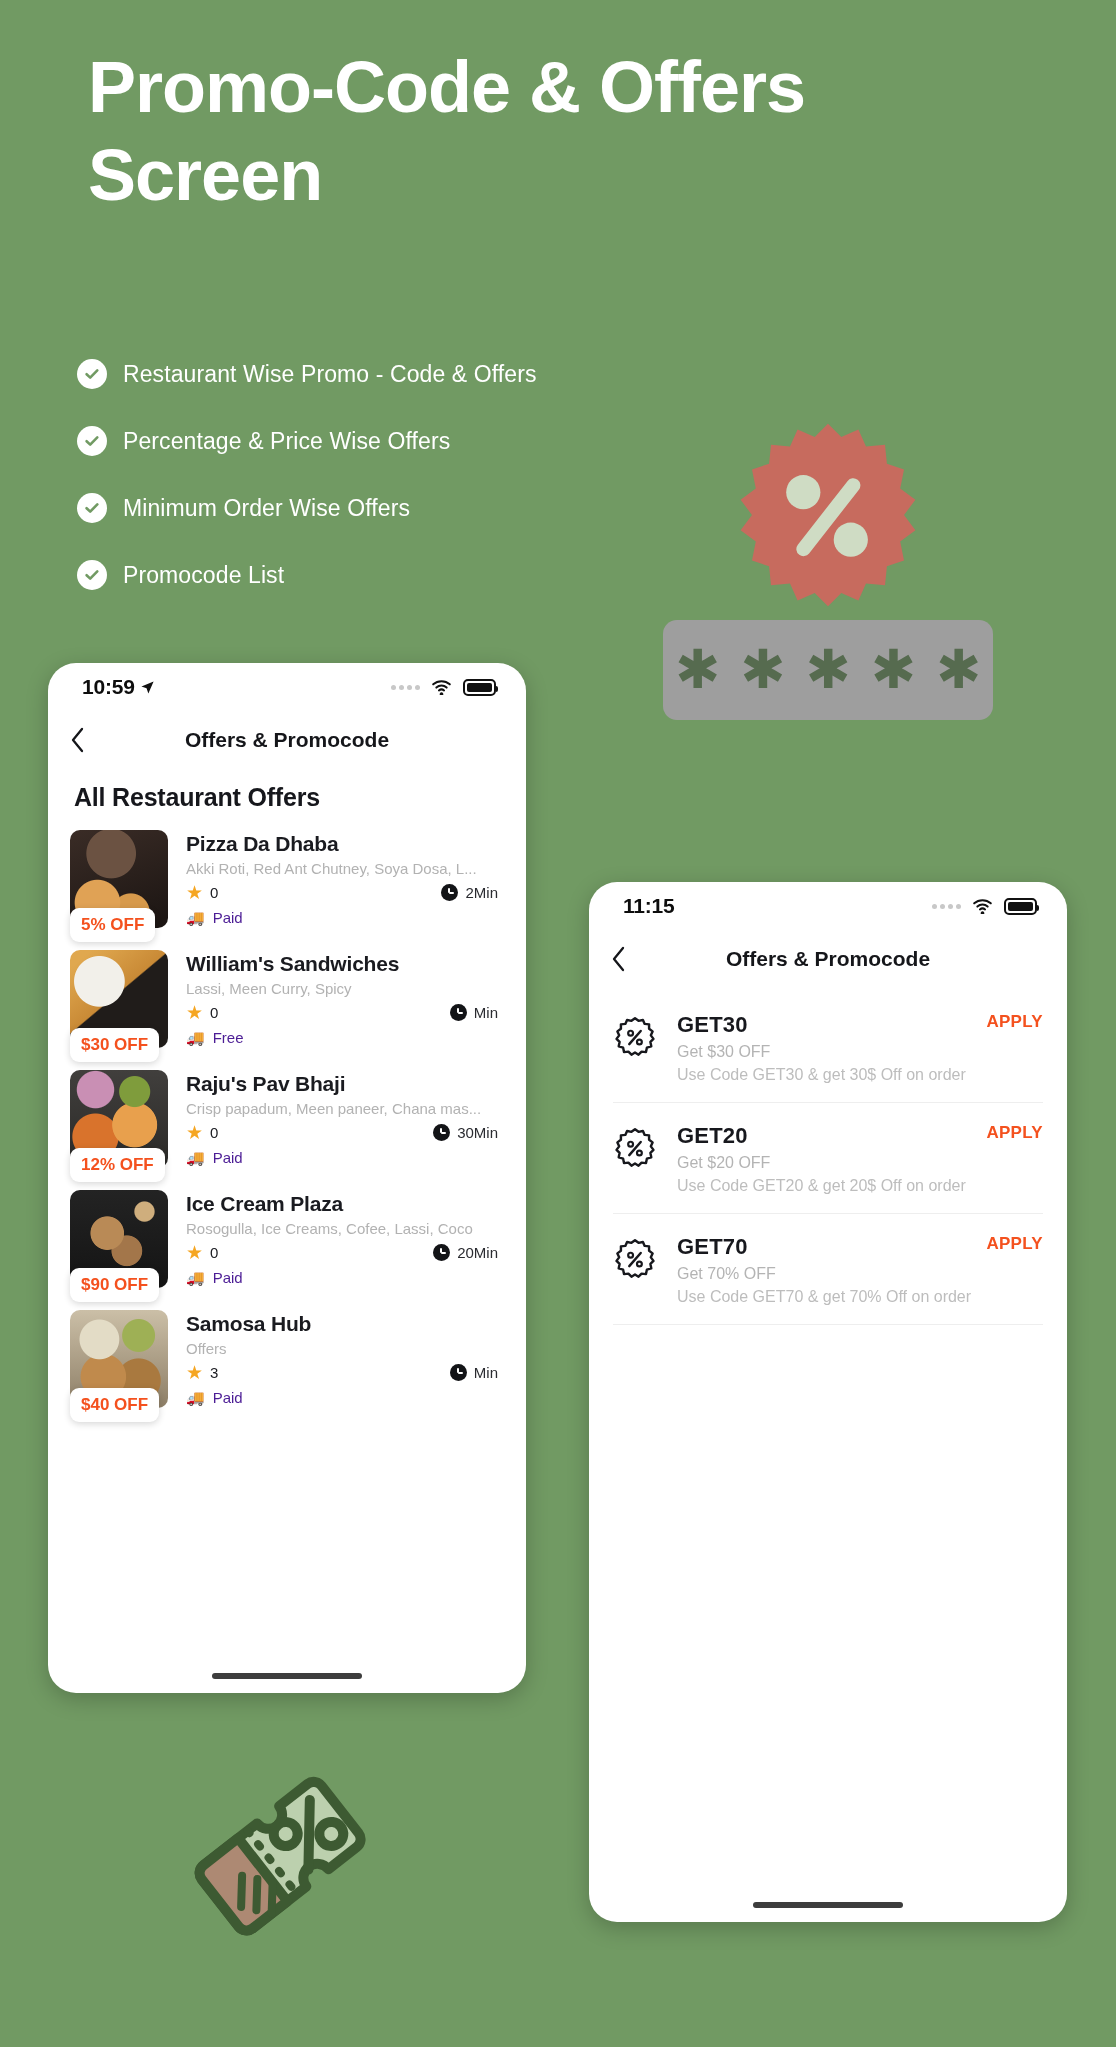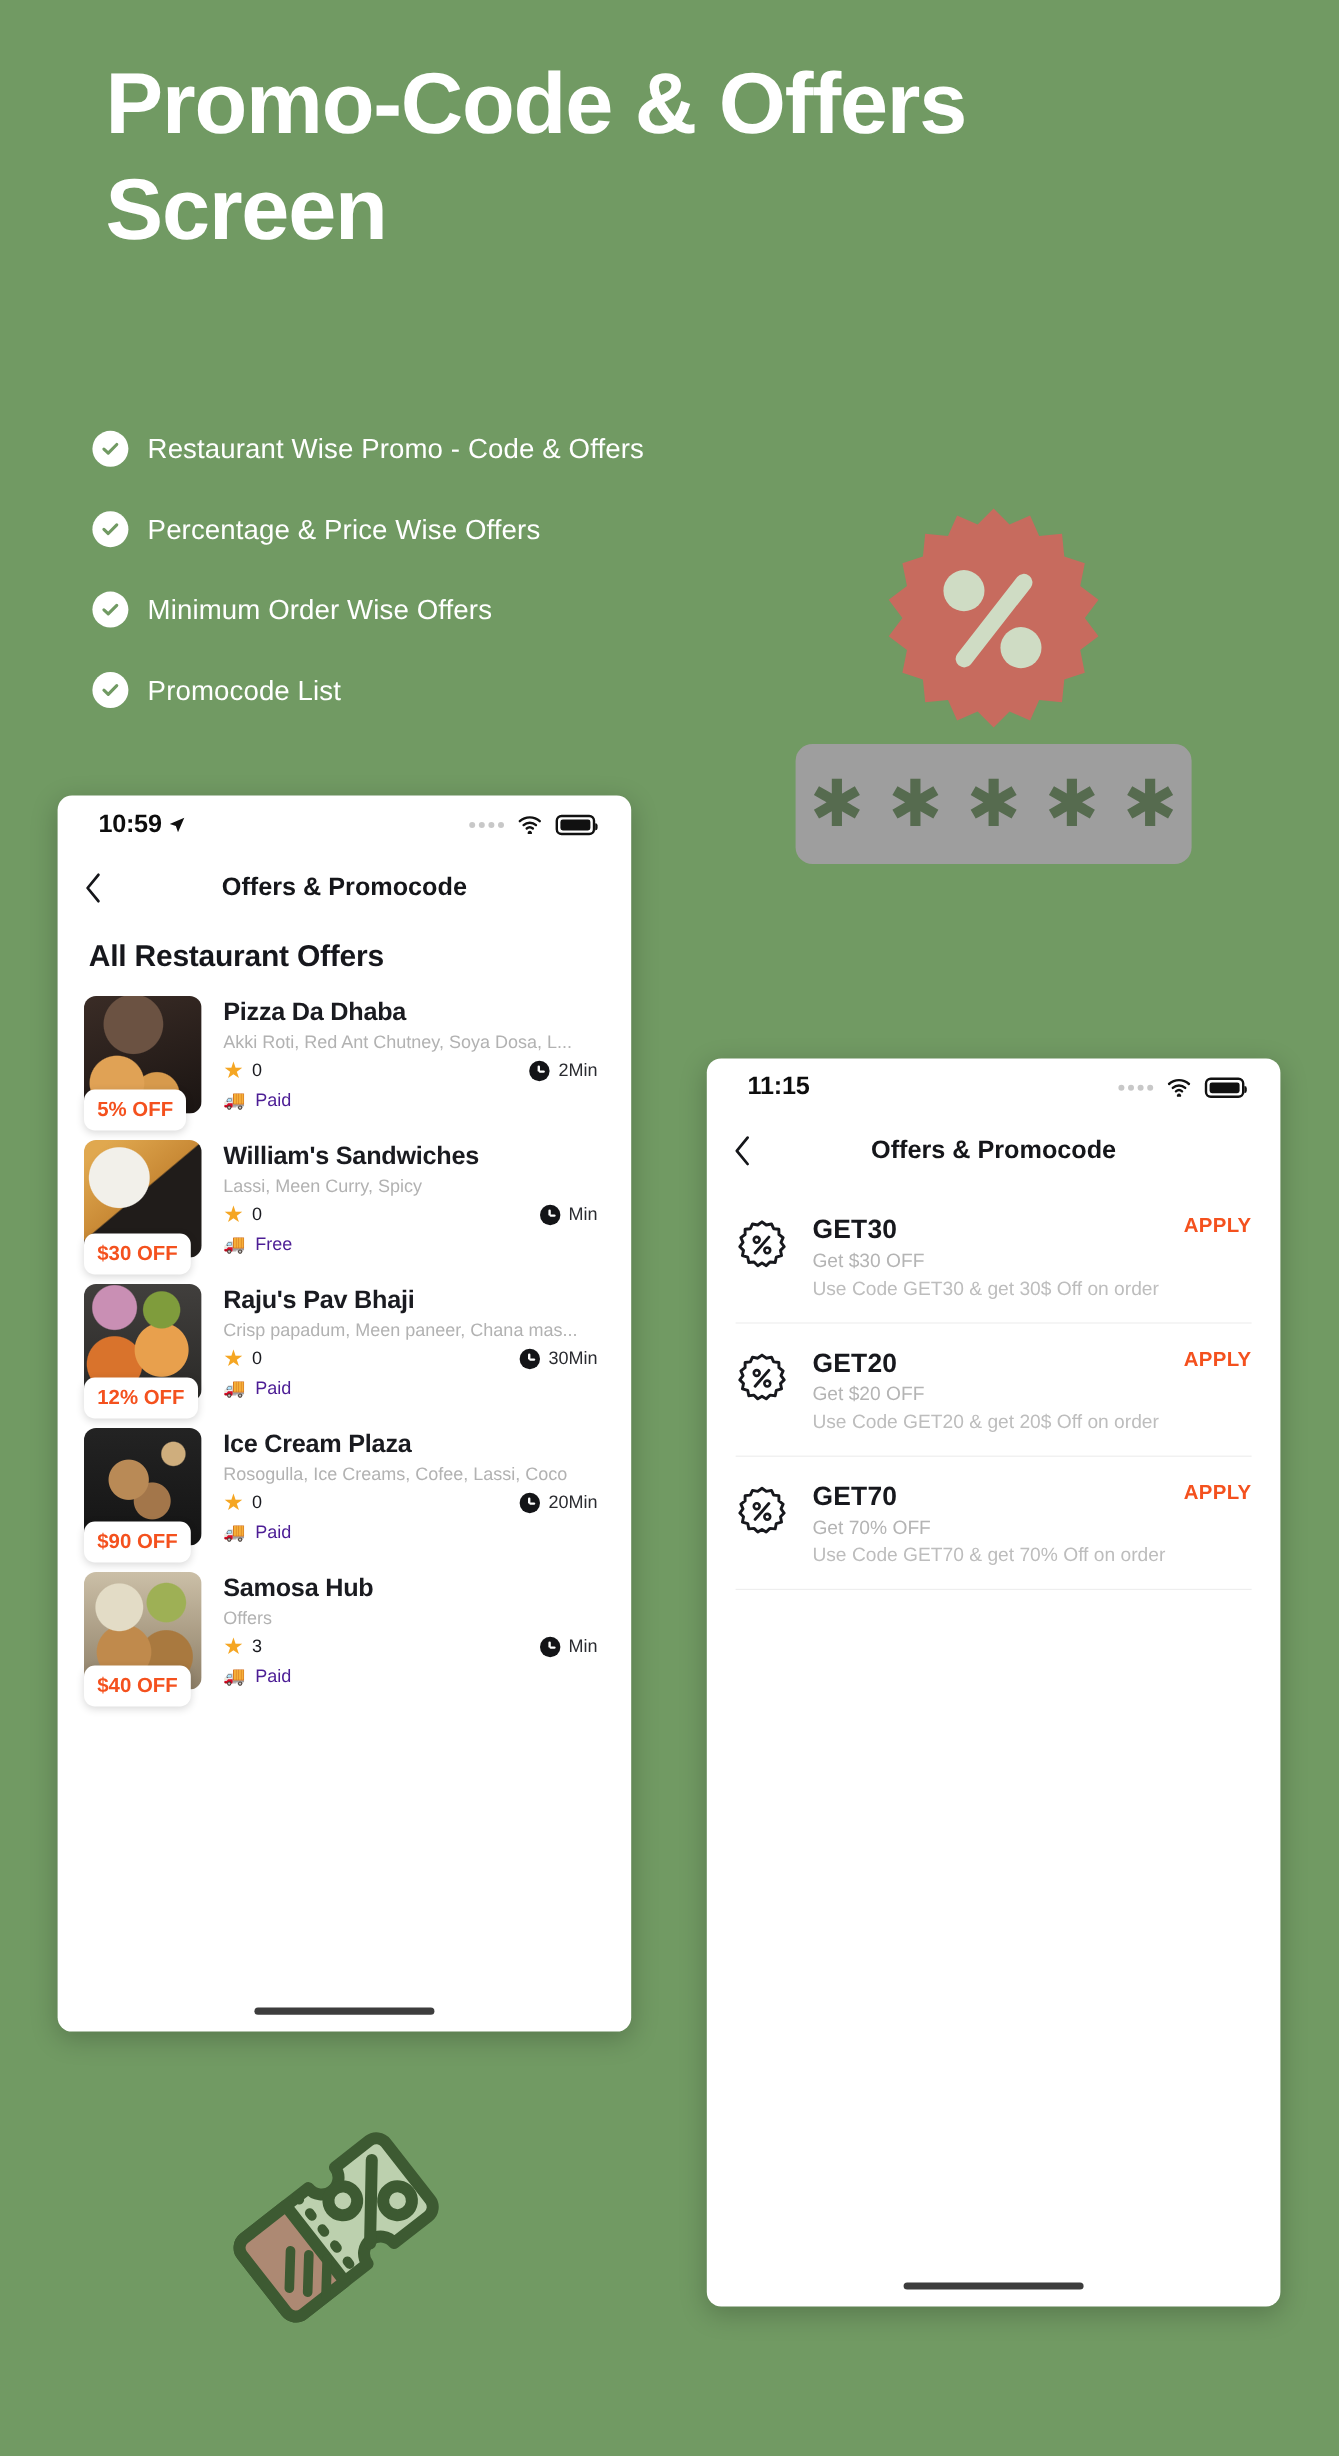--- a/index.html
+++ b/index.html
@@ -95,21 +95,21 @@
     top: 1745px;
     width: 200px;
     height: 210px;
   }
   .coupon-ticket svg { display: block; width: 100%; height: 100%; }
 
   
   .phone {
     position: absolute;
     background: #ffffff;
-    border-radius: 12px;
+    border-radius: 28px;
     box-shadow: 0 6px 22px rgba(0,0,0,0.22);
     overflow: hidden;
   }
   #phone-one { left: 48px; top: 663px; width: 478px; height: 1030px; }
   #phone-two { left: 589px; top: 882px; width: 478px; height: 1040px; }
 
   .status-bar {
     height: 48px;
     display: flex;
     align-items: center;

